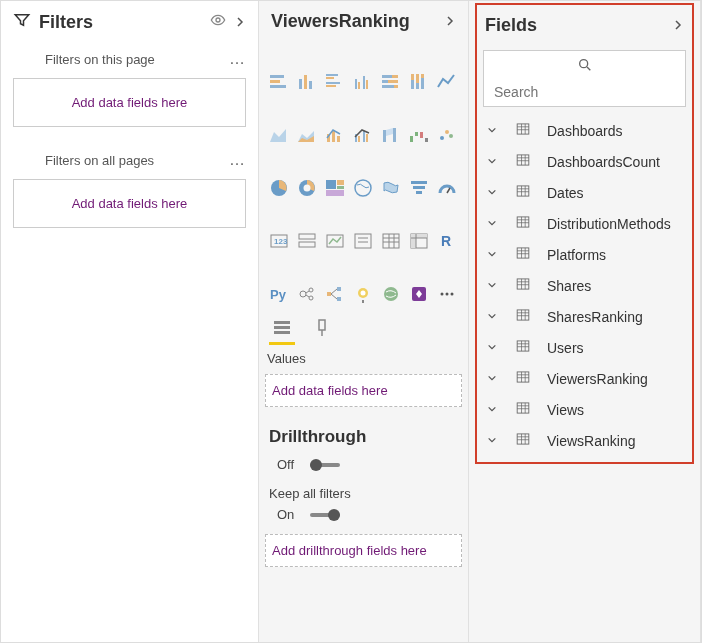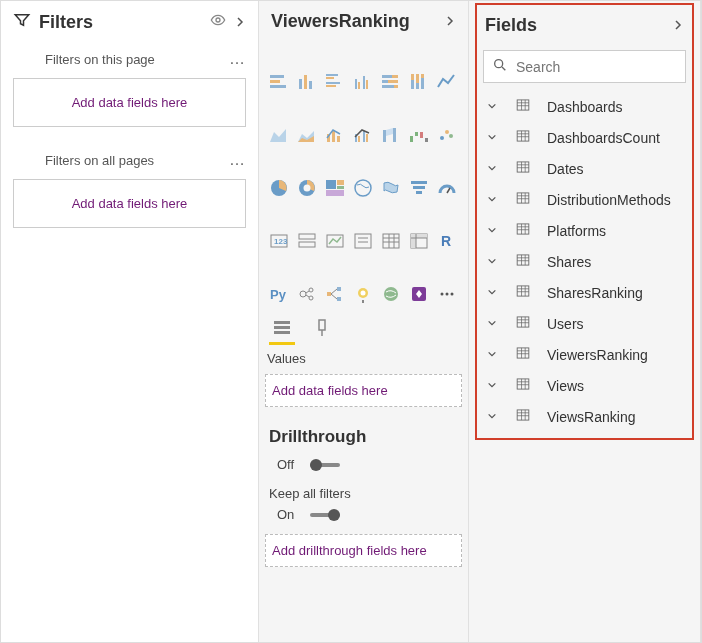--- a/index.html
+++ b/index.html
@@ -147,20 +147,21 @@
   padding-bottom: 6px;
 }
 .search-box {
   margin: 6px 6px 8px 6px;
   background: #fff;
   border: 1px solid #ccc;
   display: flex;
   align-items: center;
   padding: 6px 8px;
   gap: 8px;
+  flex-direction: column;
 }
 .search-box input {
   border: none; outline: none;
   font-size: 14px;
   flex: 1;
   background: transparent;
 }
 .field-row {
   display: flex;
   align-items: center;

